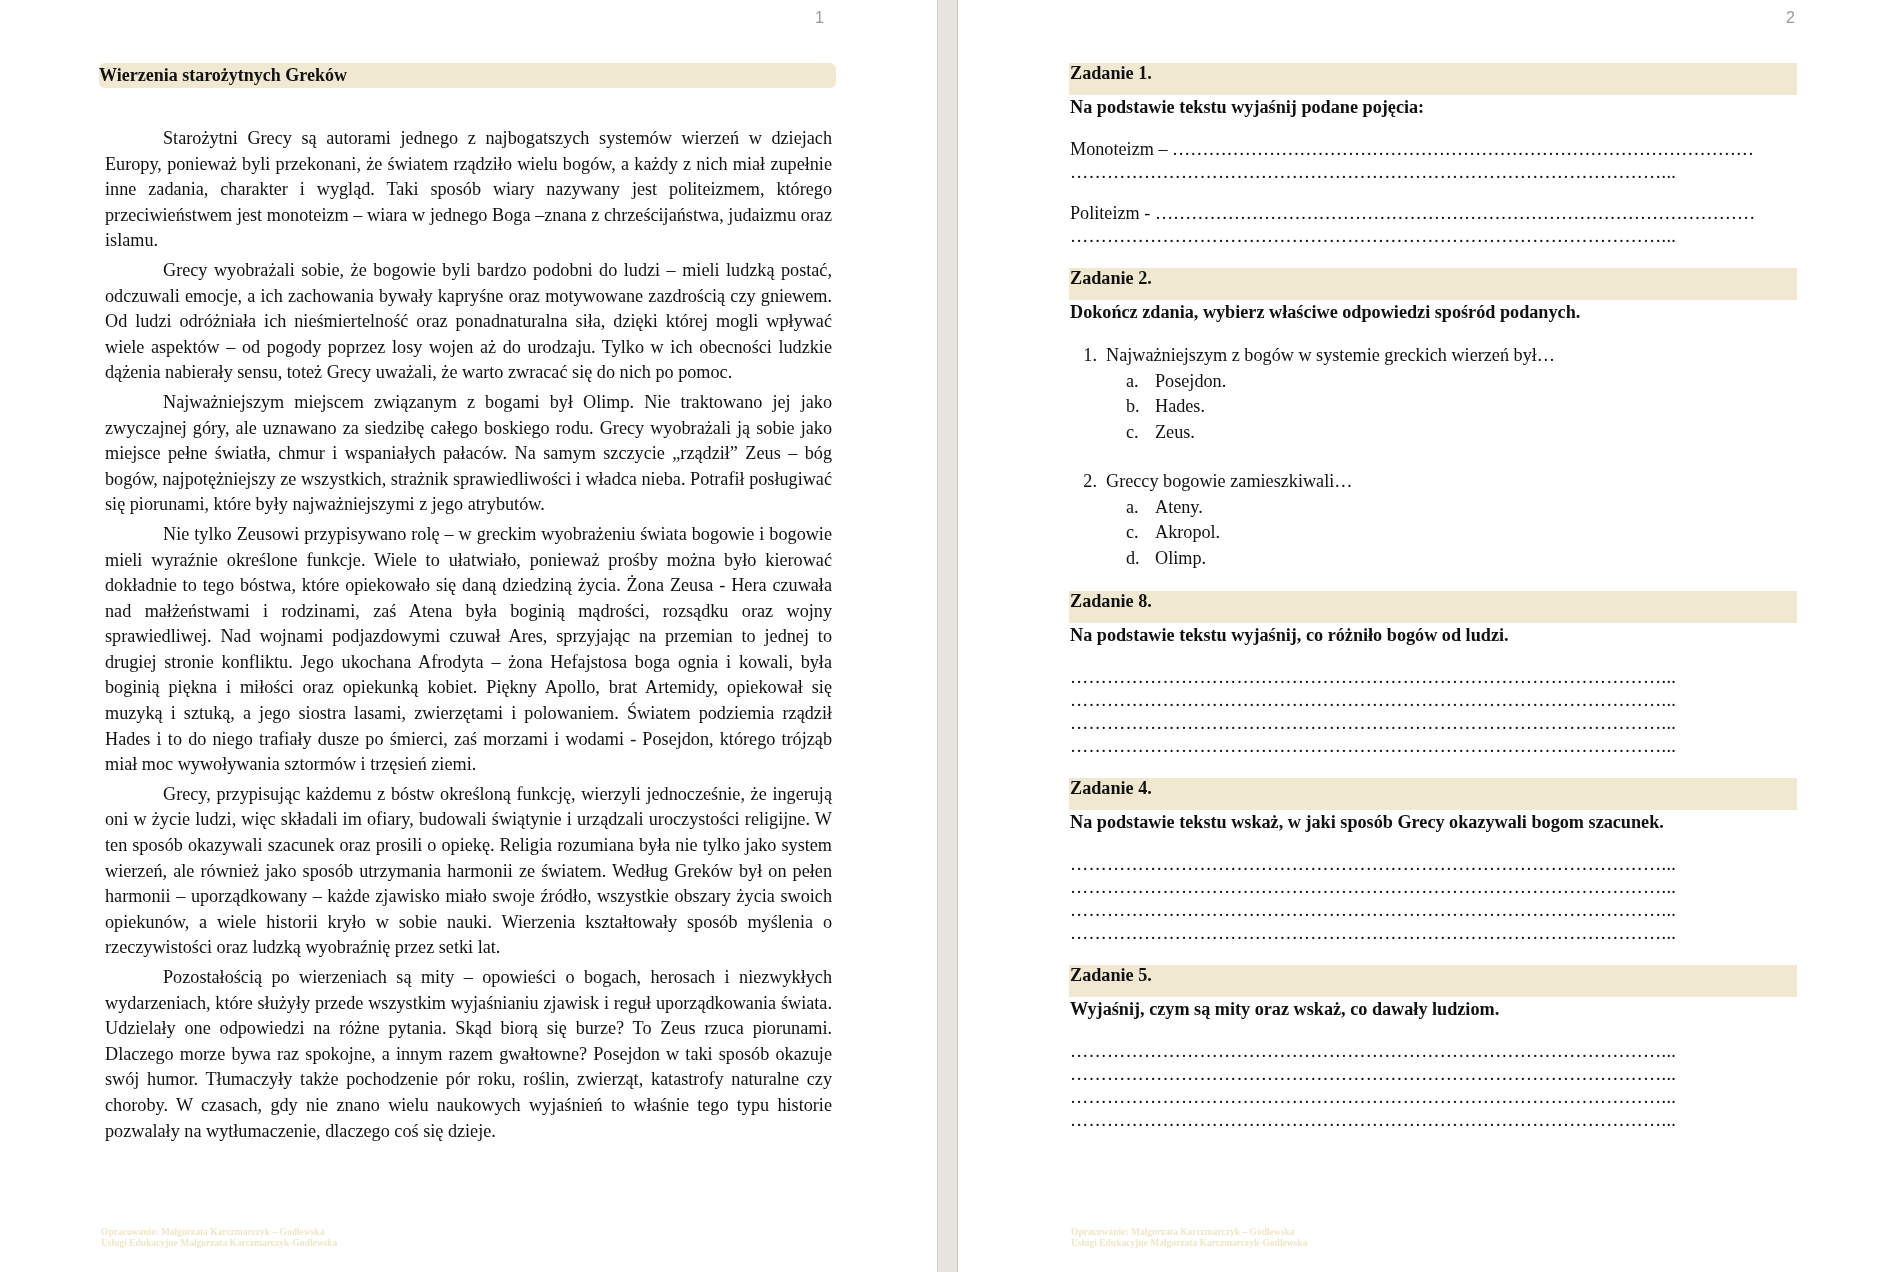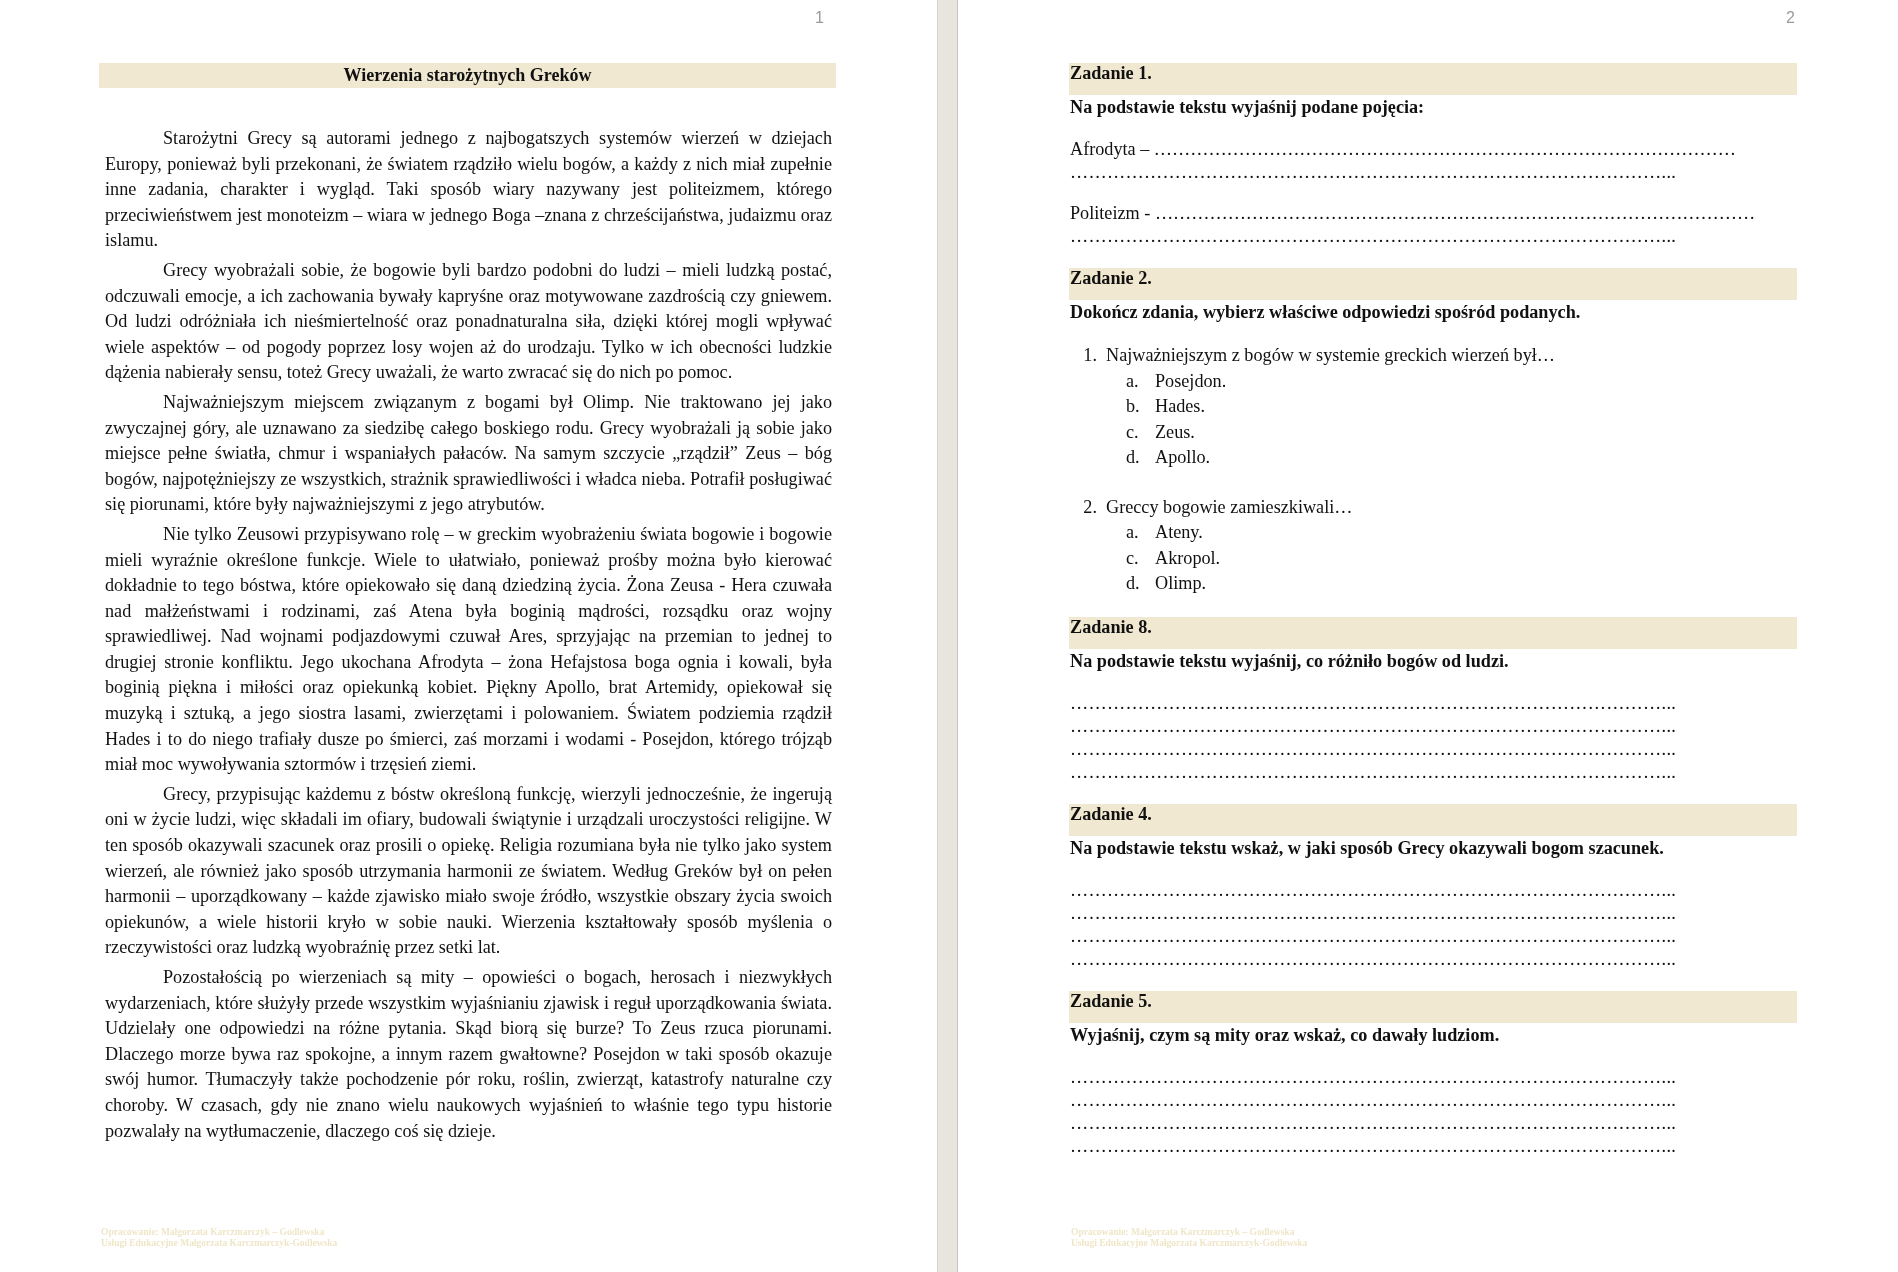--- a/index.html
+++ b/index.html
@@ -19,21 +19,21 @@
     }
     .page-num {
       position: absolute; top: 9px; font-family: "Liberation Sans", "DejaVu Sans", sans-serif;
       font-size: 16px; color: #9a9a9a;
     }
     #page1 .page-num { left: 815px; }
     #page2 .page-num { left: 827px; }
 
     .title-band {
       position: absolute; left: 99px; top: 63px; width: 737px; height: 25px;
-      background: #f0e8d0; text-align: center; font-weight: bold; font-size: 18px; line-height: 25px;
+      background: #f0e8d0; font-weight: bold; font-size: 18px; line-height: 25px; border-radius: 6px;
     }
     .body-text {
       position: absolute; left: 101px; top: 122px; width: 735px;
       font-size: 18.2px; line-height: 25.6px; text-align: justify;
     }
     .body-text p { margin: 4px; text-indent: 58px; }
 
     .footer {
       position: absolute; top: 1227px; font-family: Liberation Serif, serif;
       font-size: 9.5px; line-height: 11px; color: #efe6c8; font-weight: bold;
@@ -84,38 +84,37 @@
 
 <div class="page" id="page2">
   <div class="page-num">2</div>
 
   <div class="tasks">
 
     <div>
       <div class="task-band">Zadanie 1.</div>
       <div class="task-instruction">Na podstawie tekstu wyjaśnij podane pojęcia:</div>
       <div class="gap-s"></div>
-      <div class="term-line"><span>Afrodyta – </span><span>……………………………………………………………………………………</span></div>
+      <div class="term-line"><span>Monoteizm – </span><span>……………………………………………………………………………………</span></div>
       <div class="dots">……………………………………………………………………………………...</div>
       <div class="gap-s"></div>
       <div class="term-line"><span>Politeizm - </span><span>………………………………………………………………………………………</span></div>
       <div class="dots">……………………………………………………………………………………...</div>
       <div class="gap-m"></div>
     </div>
 
     <div>
       <div class="task-band">Zadanie 2.</div>
       <div class="task-instruction">Dokończ zdania, wybierz właściwe odpowiedzi spośród podanych.</div>
       <div class="gap-s"></div>
       <div>
         <div class="q-item"><span class="q-num">1.</span><span class="q-text">Najważniejszym z bogów w systemie greckich wierzeń był…</span></div>
         <div class="opt"><span class="opt-letter">a.</span><span>Posejdon.</span></div>
         <div class="opt"><span class="opt-letter">b.</span><span>Hades.</span></div>
         <div class="opt"><span class="opt-letter">c.</span><span>Zeus.</span></div>
-        <div class="opt"><span class="opt-letter">d.</span><span>Apollo.</span></div>
       </div>
       <div class="gap-l"></div>
       <div>
         <div class="q-item"><span class="q-num">2.</span><span class="q-text">Greccy bogowie zamieszkiwali…</span></div>
         <div class="opt"><span class="opt-letter">a.</span><span>Ateny.</span></div>
         <div class="opt"><span class="opt-letter">c.</span><span>Akropol.</span></div>
         <div class="opt"><span class="opt-letter">d.</span><span>Olimp.</span></div>
       </div>
       <div class="gap-m"></div>
     </div>

